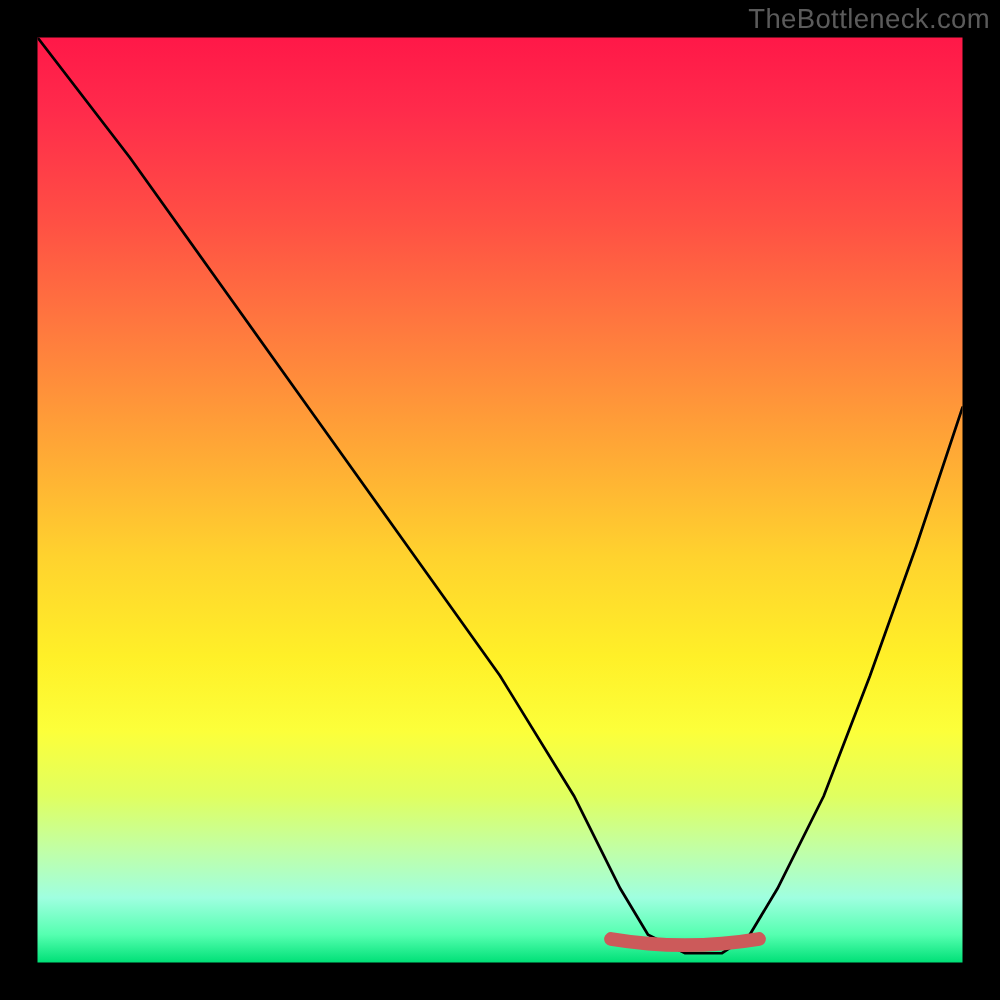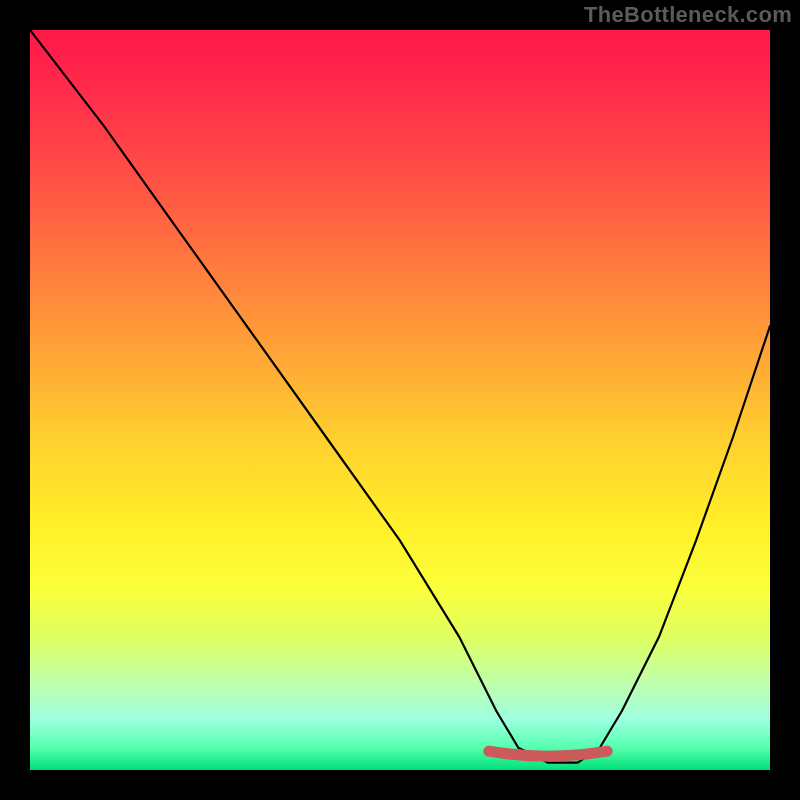--- a/index.html
+++ b/index.html
@@ -16,21 +16,21 @@
     width: 800px;
     height: 800px;
     background: #000;
   }
   .watermark {
     position: absolute;
     top: 2px;
     right: 8px;
     color: #5b5b5b;
     font-size: 22px;
-    font-weight: 700;
+    font-weight: 400;
     letter-spacing: 0.3px;
     user-select: none;
   }
   .plot-area {
     position: absolute;
     left: 30px;
     top: 30px;
     width: 740px;
     height: 740px;
   }

